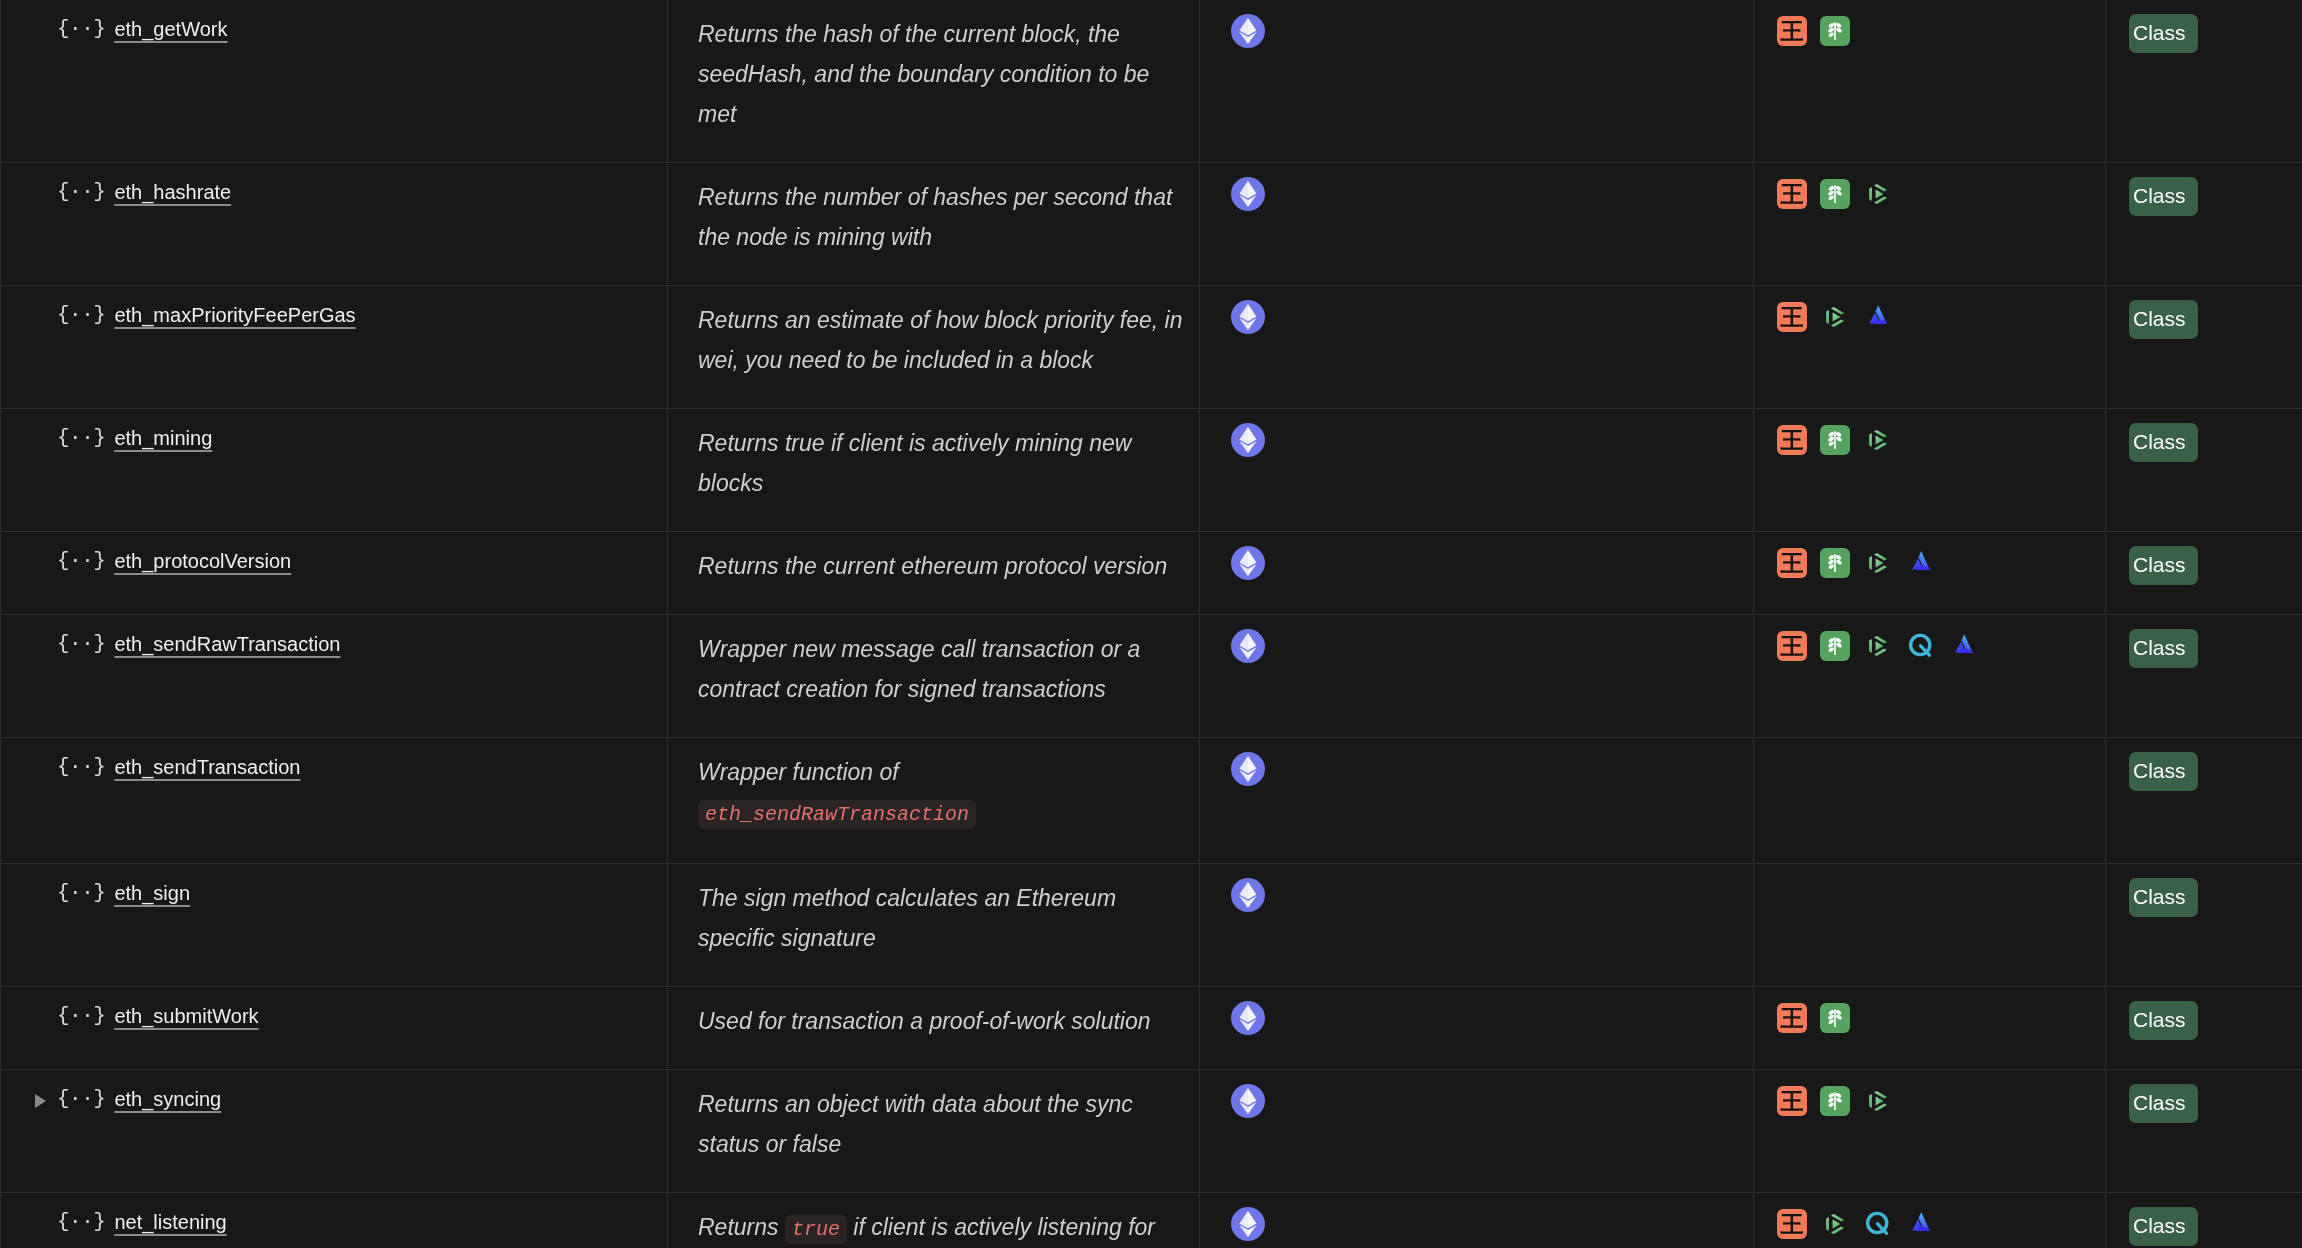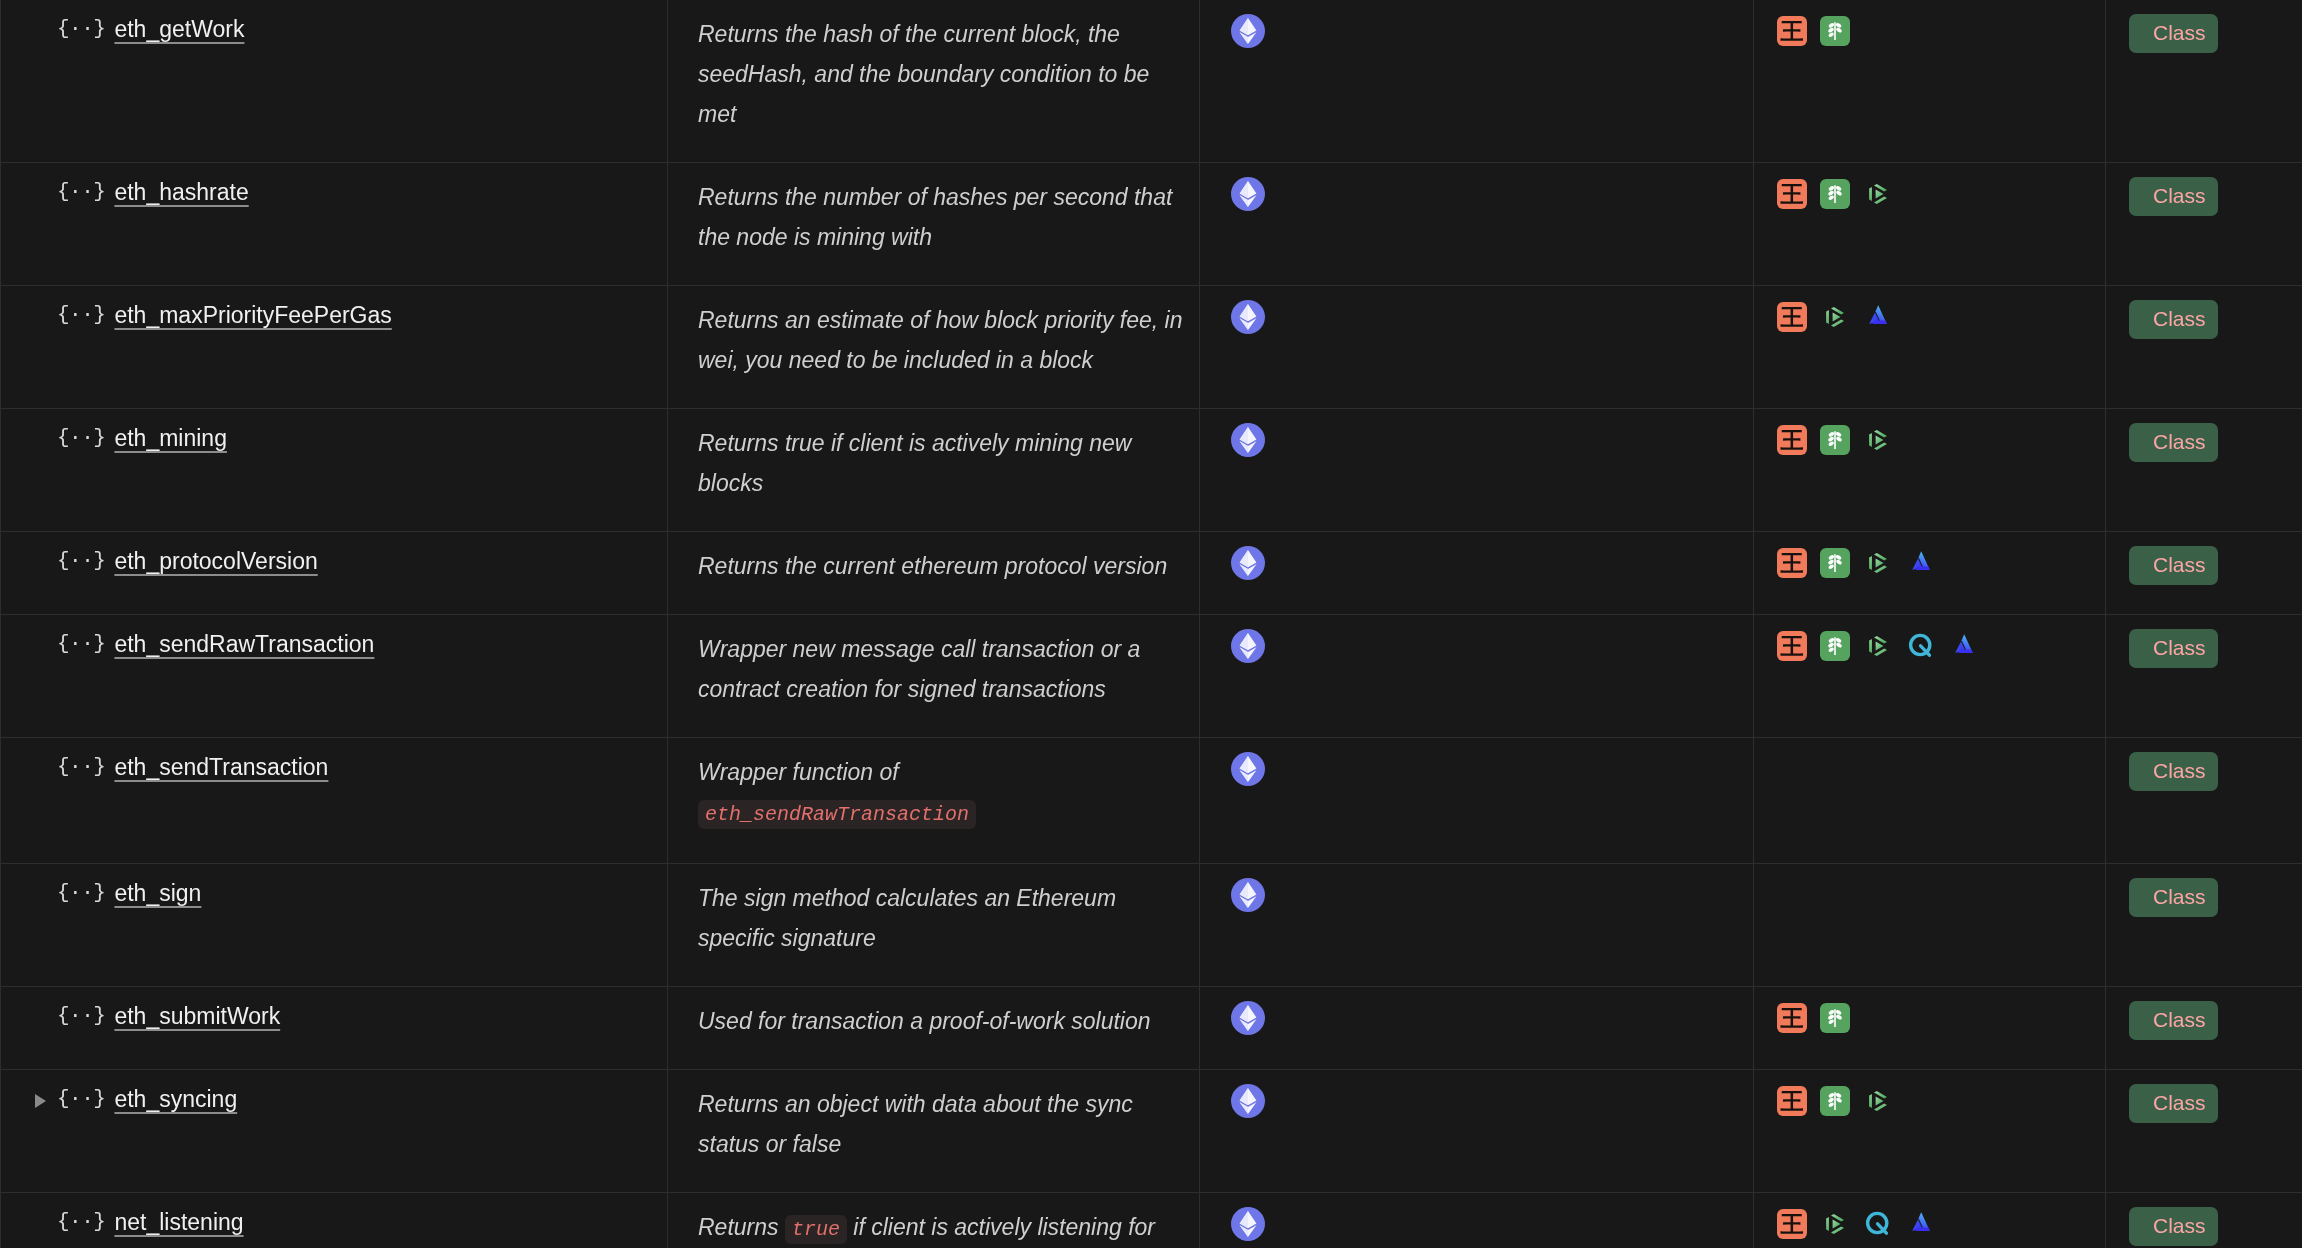--- a/index.html
+++ b/index.html
@@ -68,21 +68,21 @@
     color: #d8d8d8;
     font-family: "Liberation Mono", monospace;
     font-size: 21px;
     line-height: 30px;
     letter-spacing: -0.5px;
     margin-right: 9px;
     white-space: nowrap;
   }
 
   .method-name {
-    font-size: 23px;
+    font-size: 20px;
     line-height: 30px;
     color: #f0f0f0;
     text-decoration: underline;
     text-decoration-color: #8c8c8c;
     text-underline-offset: 5px;
     text-decoration-thickness: 1.5px;
     white-space: nowrap;
     cursor: pointer;
   }
 
@@ -158,24 +158,24 @@
     align-items: center;
     justify-content: center;
   }
 
   
   .class-cell { padding-left: 0; }
   .class-inner { padding-left: 23px; }
   .class-badge {
     display: inline-block;
     background: #3a6148;
-    color: #fca5a5;
+    color: #ffffff;
     font-size: 21px;
     line-height: 1;
-    padding: 8px 12px 10px 24px;
+    padding: 8px 12px 10px 4px;
     border-radius: 7px;
   }
 
   .clip-top { border-top: none !important; }
 </style>
 </head>
 <body>
 
 <table class="api-table">
   <colgroup>

